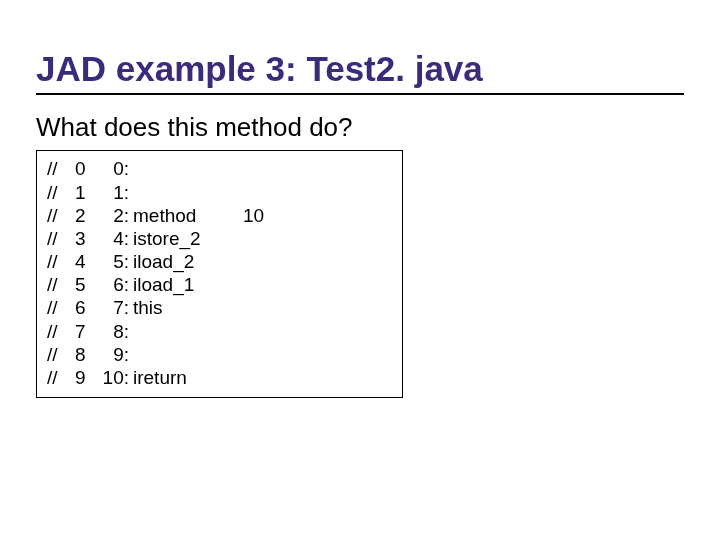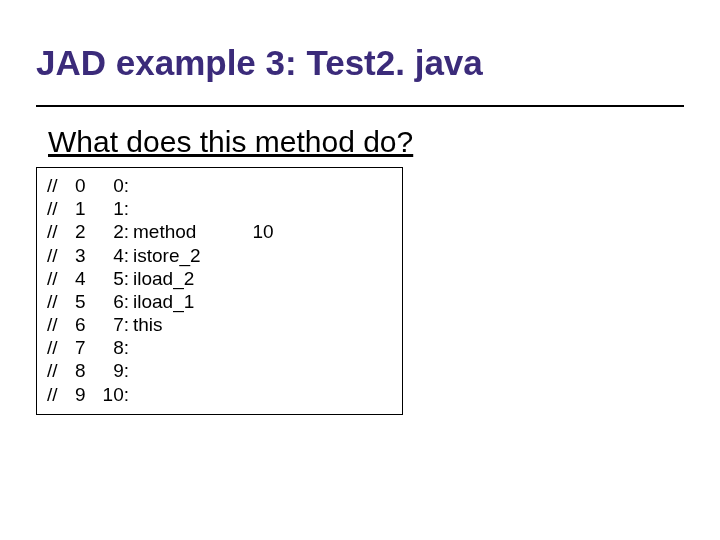--- a/index.html
+++ b/index.html
@@ -15,50 +15,49 @@
     box-sizing: border-box;
     width: 720px;
     height: 540px;
     padding: 36px 36px 0 36px;
   }
   .title {
     font-size: 35px;
     font-weight: bold;
     color: #3b2b7a;
     border-bottom: 2px solid #000000;
-    padding-bottom: 22px;
-    margin: 8px 0 18px 0;
+    padding-bottom: 4px;
+    margin: 14px 0 18px 0;
     line-height: 1.1;
   }
   .subtitle {
-    font-size: 30px;
+    font-size: 26px;
     color: #000000;
-    margin: 0 0 8px 12px;
+    margin: 0 0 8px 0;
     line-height: 1.15;
-    text-decoration: underline;
   }
   .code-box {
     border: 1px solid #000000;
     padding: 6px 10px 8px 10px;
     width: 367px;
     box-sizing: border-box;
     font-family: Arial, Helvetica, sans-serif;
     font-size: 19px;
     line-height: 1.22;
   }
   .code-row {
     display: grid;
     grid-template-columns: 28px 22px 36px 110px 40px;
     column-gap: 0;
   }
   .col-prefix { }
   .col-idx { text-align: left; }
   .col-offset { text-align: right; padding-right: 4px; }
   .col-opcode { }
-  .col-operand { text-align: center; }
+  .col-operand { text-align: left; }
 </style>
 </head>
 <body>
 
 <div class="slide">
   <h1 class="title">JAD example 3: Test2. java</h1>
   <div class="subtitle">What does this method do?</div>
 
   <div class="code-box">
     <div class="code-row">
@@ -117,16 +116,17 @@
     <div class="code-row">
       <span class="col-prefix">//</span>
       <span class="col-idx">8</span>
       <span class="col-offset">9:</span>
       <span class="col-operand"></span>
     </div>
     <div class="code-row">
       <span class="col-prefix">//</span>
       <span class="col-idx">9</span>
       <span class="col-offset">10:</span>
+      <span class="col-opcode">ireturn</span>
       <span class="col-operand"></span>
     </div>
   </div>
 </div>
 
 </body></html>

